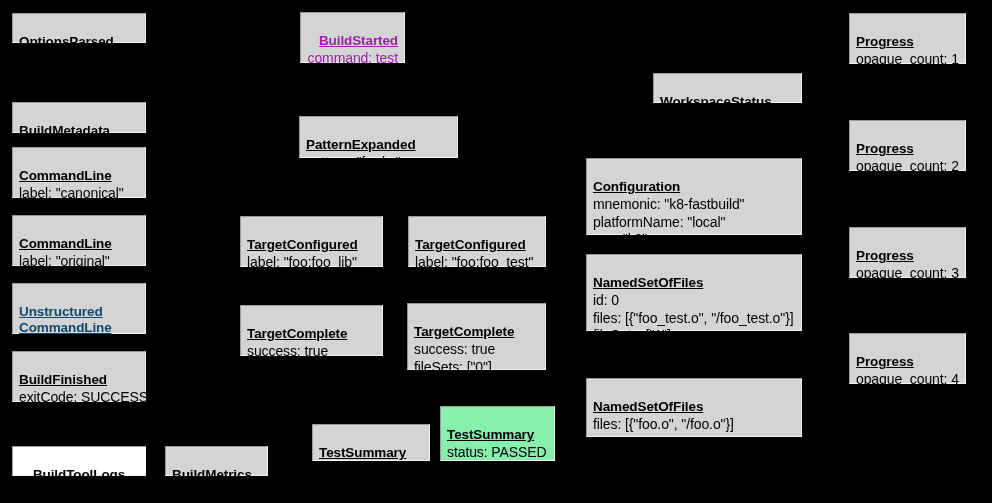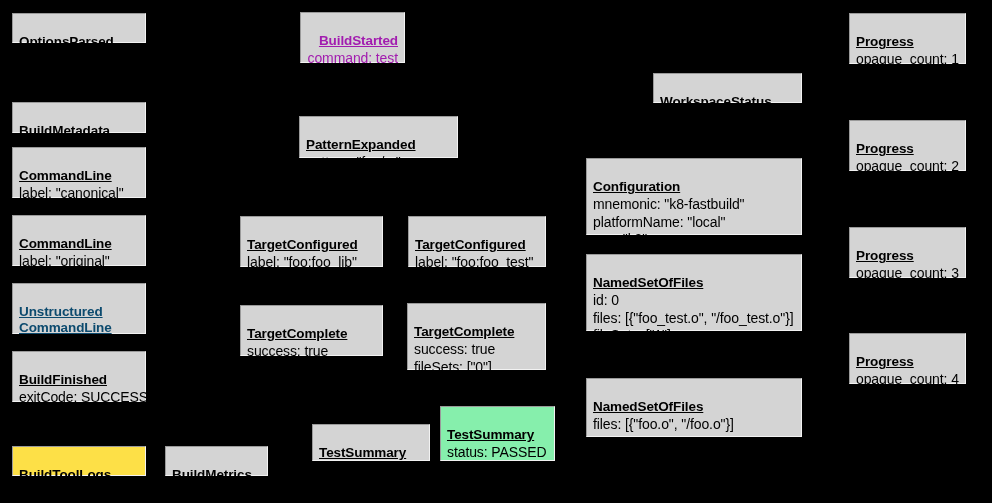--- a/index.html
+++ b/index.html
@@ -75,21 +75,21 @@
     </div>
     <div class="node" style="left: 12px; top: 283px; width: 134px; height: 51px; background: rgb(212, 212, 212); color: #0c4a6e;">
       <span class="node-title wrap">Unstructured CommandLine</span>
     </div>
     <div class="node" style="left: 12px; top: 351px; width: 134px; height: 51px; background: rgb(212, 212, 212); color: rgb(0, 0, 0);">
       <span class="node-title">BuildFinished</span>
       <span class="node-fields">
         <span class="node-field">exitCode: SUCCESS</span>
       </span>
     </div>
-    <div class="node" style="left: 12px; top: 446px; width: 134px; height: 30px; background: #fde047; color: rgb(0, 0, 0);">
+    <div class="node" style="left: 12px; top: 446px; width: 134px; height: 30px; background: #ffffff; color: rgb(0, 0, 0); text-align: center;">
       <span class="node-title">BuildToolLogs</span>
     </div>
     <div class="node" style="left: 165px; top: 446px; width: 103px; height: 30px; background: rgb(212, 212, 212); color: rgb(0, 0, 0);">
       <span class="node-title">BuildMetrics</span>
     </div>
     <div class="node" style="left: 300px; top: 12px; width: 105px; height: 51px; background: rgb(212, 212, 212); color: #a21caf; text-align: right;">
       <span class="node-title">BuildStarted</span>
       <span class="node-fields">
         <span class="node-field">command: test</span>
       </span>

